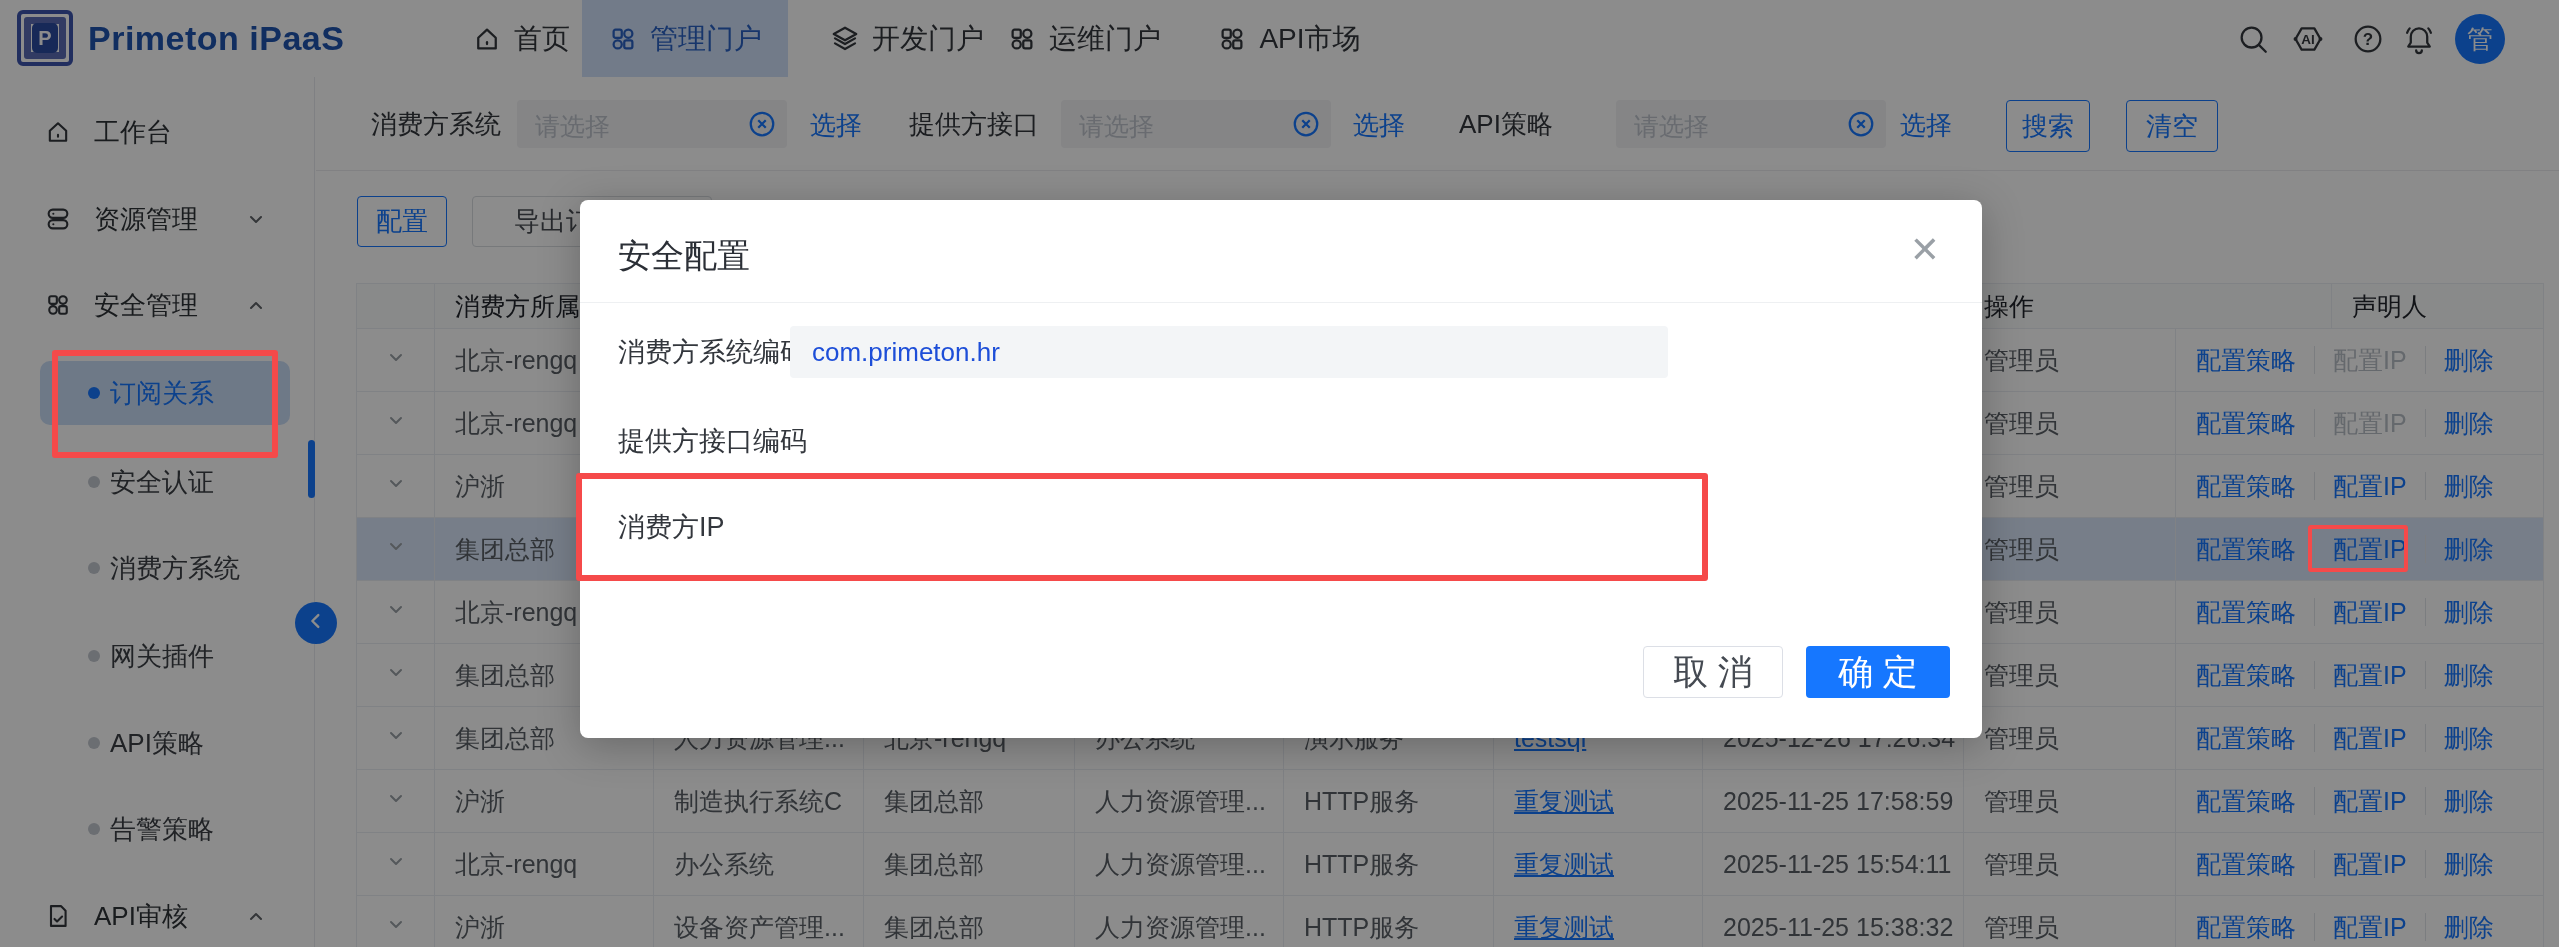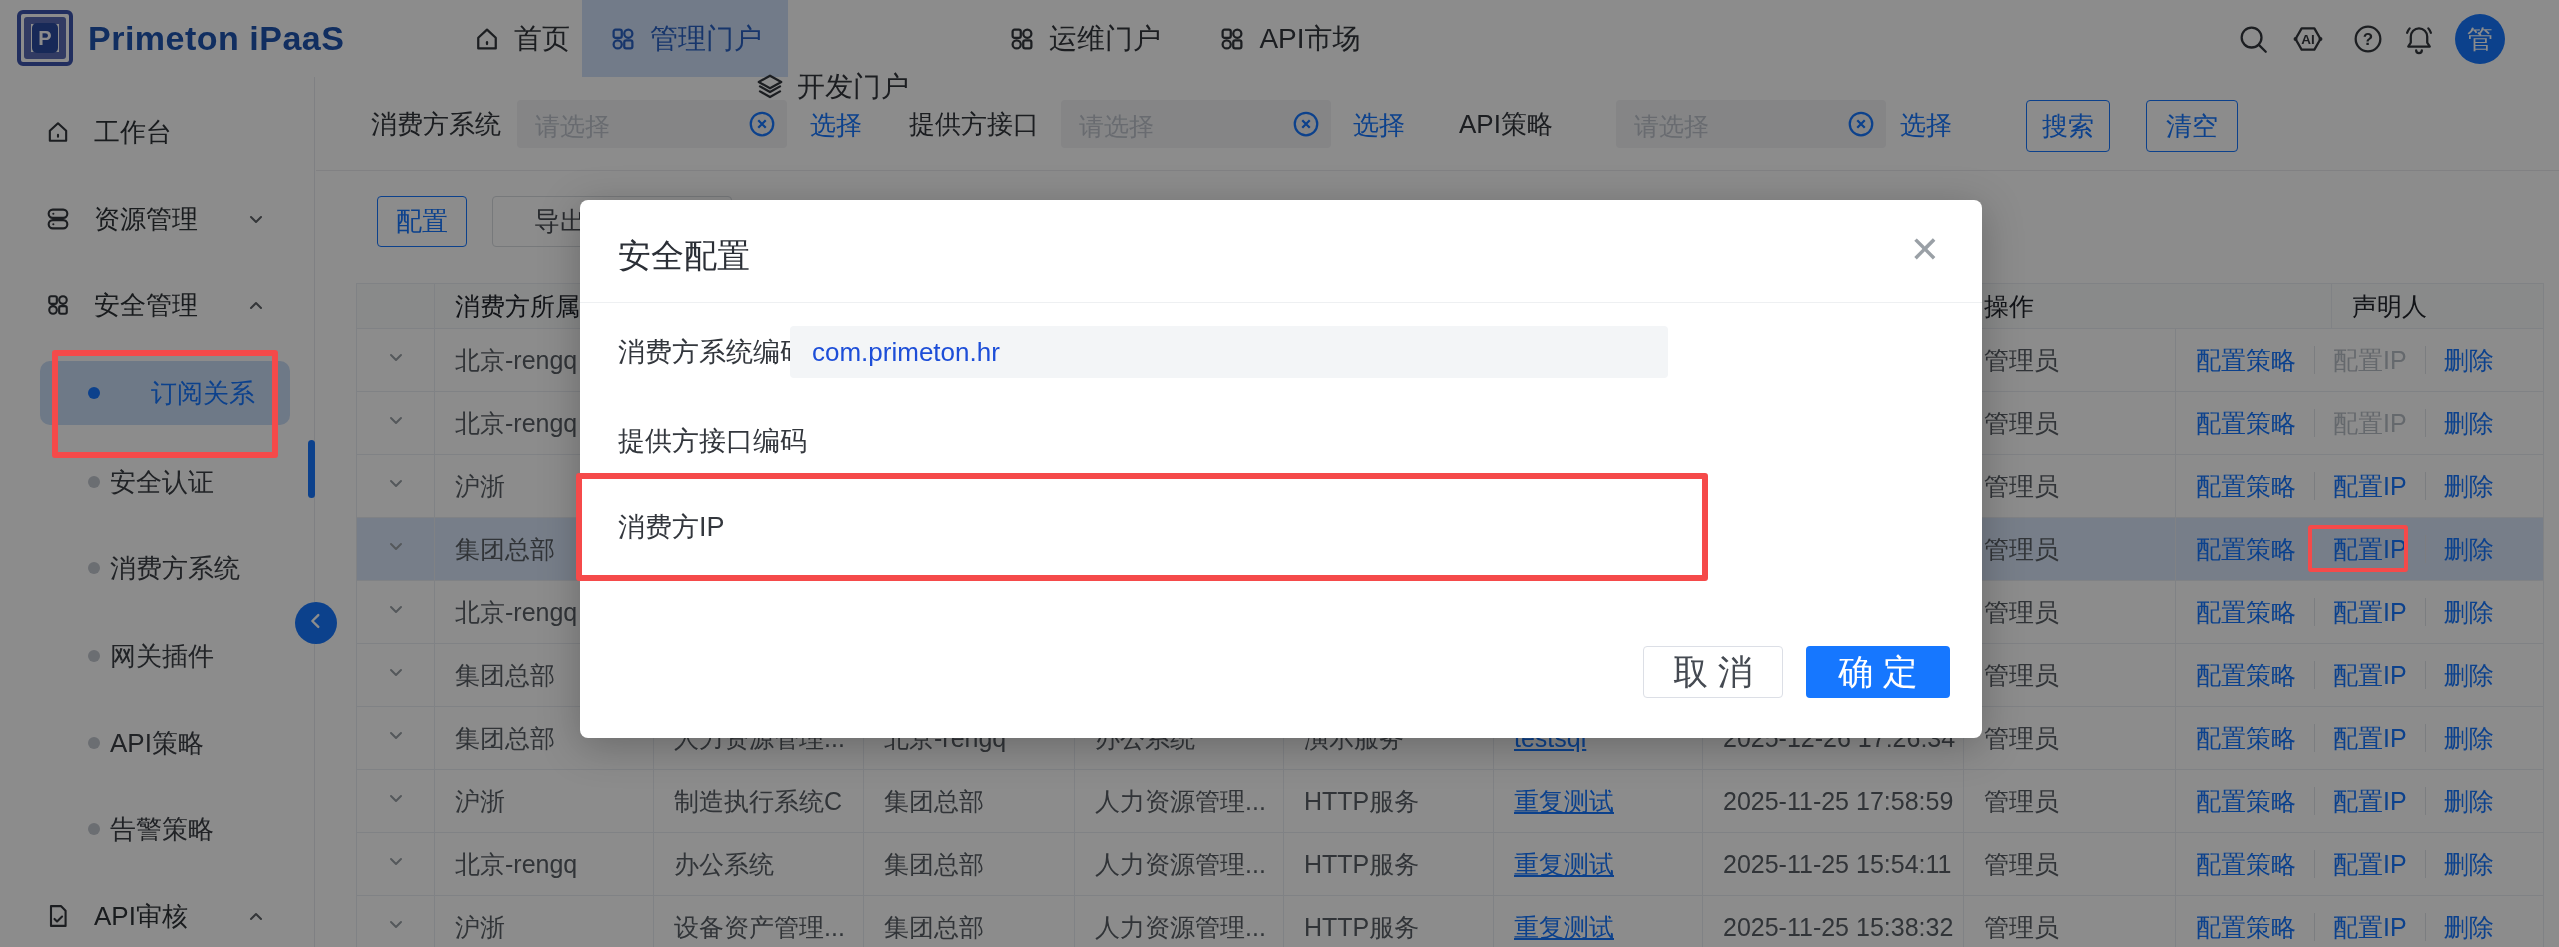--- a/index.html
+++ b/index.html
@@ -25,33 +25,33 @@
   .side-item { position:absolute; height:64px; display:flex; align-items:center; font-size:26px; color:#2f3338; cursor:pointer; }
   .side-item.parent { left:0; width:315px; }
   .side-item.parent .s-icon { position:absolute; left:44px; width:28px; height:28px; color:#33373d; }
   .side-item.parent .s-label { position:absolute; left:94px; }
   .side-item.parent .s-chev { position:absolute; left:244px; width:24px; height:24px; color:#5f6368; }
   .side-item.sub { left:40px; width:250px; border-radius:10px; }
   .side-item.sub .dot { position:absolute; left:48px; width:12px; height:12px; border-radius:50%; background:#c3c8cf; }
   .side-item.sub .s-label { position:absolute; left:70px; color:#3c4046; }
   .side-item.sub.selected { background:#c9dcf6; }
   .side-item.sub.selected .dot { background:#1677ff; }
-  .side-item.sub.selected .s-label { color:#1677ff;margin-left:41px; }
+  .side-item.sub.selected .s-label { color:#1677ff; }
   .side-indicator { position:absolute; left:308px; top:363px; width:7px; height:58px; border-radius:4px; background:#1677ff; }
   .collapse-btn { position:absolute; left:295px; top:602px; width:42px; height:42px; border-radius:50%; background:#1677ff; color:#fff; display:flex; align-items:center; justify-content:center; z-index:6; cursor:pointer; }
   .collapse-btn svg { width:22px; height:22px; }
 
   
   .content { position:absolute; left:316px; top:77px; width:2243px; height:870px; background:#fff; }
   .filter-label { position:absolute; top:107px; font-size:26px; color:#33373d; }
   .filter-input { position:absolute; top:100px; width:270px; height:48px; background:#f2f3f5; border-radius:4px;text-align:center; }
   .filter-input .ph { position:absolute; left:18px; top:10px; font-size:25px; color:#bfc4cc; }
   .filter-input .clear { position:absolute; right:10px; top:9px; width:30px; height:30px; color:#1677ff; }
   .filter-link { position:absolute; top:108px; font-size:26px; color:#1677ff; cursor:pointer; }
-  .btn { position:absolute; display:flex; align-items:center; justify-content:center; font-size:26px; border-radius:4px; cursor:pointer; background:#fff;margin-left:20px; }
+  .btn { position:absolute; display:flex; align-items:center; justify-content:center; font-size:26px; border-radius:4px; cursor:pointer; background:#fff; }
   .btn.blue-outline { border:1px solid #1677ff; color:#1677ff; }
   .btn.grey-outline { border:1px solid #d9dce1; color:#4a4e55; }
   .hr-divider { position:absolute; left:316px; top:170px; width:2243px; height:1px; background:#ececee; }
 
   
   .table-wrap { position:absolute; left:356px; top:283px; width:2188px; height:664px; overflow:hidden; font-size:25px; }
   .t-row { display:flex; border-left:1px solid #e9edf2; }
   .t-cell { border-right:1px solid #e9edf2; border-bottom:1px solid #e9edf2; display:flex; align-items:center; padding-left:20px; color:#5a6066; overflow:hidden; white-space:nowrap; }
   .t-head .t-cell { height:46px; background:#fafbfc; color:#22262c; font-weight:500; border-top:1px solid #e9edf2; }
   .t-body .t-cell { height:63px; background:#fff; }
@@ -106,21 +106,21 @@
           <span style="display:flex">
             <svg viewBox="0 0 24 24" fill="none" stroke="currentColor" stroke-width="1.8" stroke-linecap="round" stroke-linejoin="round">
               <rect x="4.5" y="4.5" width="6.5" height="6.5" rx="1.5"></rect>
               <rect x="13" y="4.5" width="6.5" height="6.5" rx="3.2"></rect>
               <rect x="4.5" y="13" width="6.5" height="6.5" rx="3.2"></rect>
               <rect x="13" y="13" width="6.5" height="6.5" rx="1.5"></rect>
             </svg>
           </span>
           <span>管理门户</span>
         </div>
-        <div class="nav-item" style="left: 748px; width: 168px; margin-top: 48px;">
+        <div class="nav-item" style="left: 823px; width: 168px;">
           <span style="display:flex">
             <svg viewBox="0 0 24 24" fill="none" stroke="currentColor" stroke-width="1.8" stroke-linecap="round" stroke-linejoin="round">
               <path d="M12 3 L21 8 L12 13 L3 8 Z"></path>
               <path d="M4 11.5 L12 16 L20 11.5"></path>
               <path d="M4 15.5 L12 20 L20 15.5"></path>
             </svg>
           </span>
           <span>开发门户</span>
         </div>
         <div class="nav-item" style="left: 1000px; width: 168px;">

